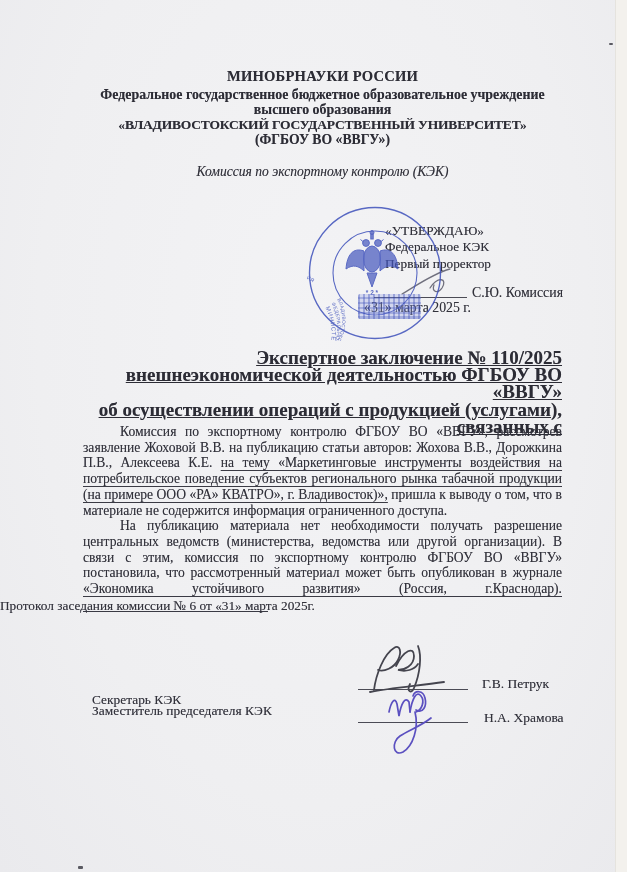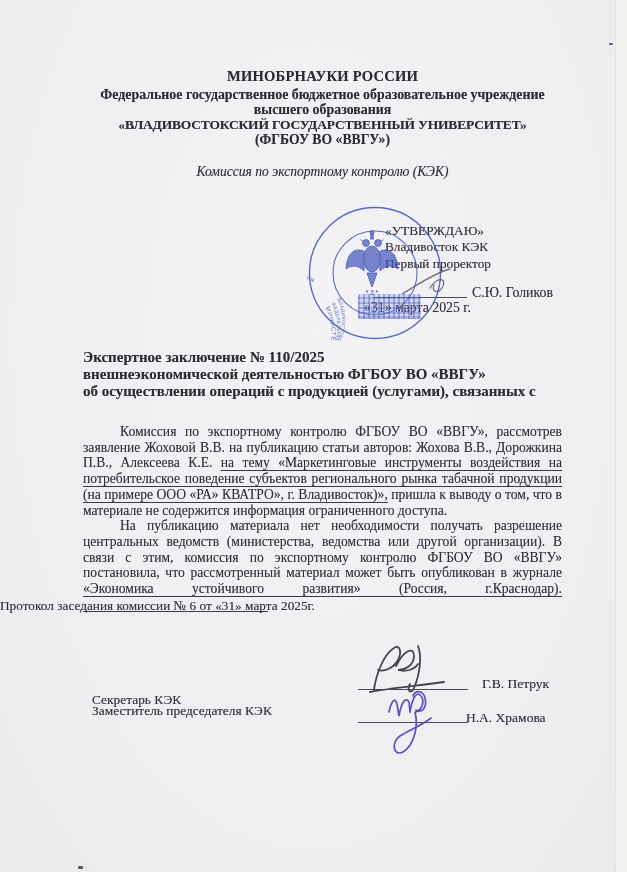--- a/index.html
+++ b/index.html
@@ -39,41 +39,41 @@
   
   .stamp{ left:307px; top:205px; width:136px; height:136px;
     opacity:.87; filter:blur(.35px); }
   .pixelrect{ left:358px; top:294px; width:63px; height:25px; border-radius:2px;
     background-image:
       repeating-linear-gradient(90deg, rgba(66,84,188,.50) 0 2.5px, rgba(140,155,225,.22) 2.5px 5px),
       repeating-linear-gradient(0deg,  rgba(66,84,188,.45) 0 2.5px, rgba(150,160,230,.18) 2.5px 5px);
     filter:blur(.5px); opacity:.9; }
 
   
-  .doc-title{ left:83px; top:349px; width:479px; text-align:left;
-    font-weight:bold; font-size:15px; line-height:17.2px; color:#2c2c35; }
+  .doc-title{ left:83px; top:349px; width:479px; text-align:right;
+    font-weight:bold; font-size:19px; line-height:17.2px; color:#2c2c35;text-decoration:underline; }
 
   
   .body-text{ left:83px; top:424px; width:479px; font-size:13.6px;
     line-height:15.7px; text-align:justify; }
   .body-text p{ margin:0; text-indent:37px; }
   .u{ text-decoration:underline; text-underline-offset:2.5px;
       text-decoration-thickness:.9px; text-decoration-color:#3a3a44; }
   .ufill{ display:inline-block; width:185px; height:0;
       border-bottom:1px solid #3a3a44; vertical-align:-3px; }
 
   .protocol{ left:0; top:598px; width:627px; text-align:left; font-size:13.3px; }
 
   
   .sig-label{ font-size:13.4px; }
   .r1l{ left:92px; top:676px;margin-top:27px; } .r2l{ left:92px; top:692px; }
   .sig-line{ width:110px; height:14px; border-bottom:1px solid #4b4b55; }
   .r1ln{ left:358px; top:675px; } .r2ln{ left:358px; top:708px; }
   .sig-name{ font-size:13.5px; }
-  .r1n{ left:482px; top:676px; } .r2n{ left:466px; top:710px; }
+  .r1n{ left:482px; top:676px; } .r2n{ left:484px; top:710px; }
   .sigsvg{ pointer-events:none; }
 </style>
 </head>
 <body>
 
 <div class="page">
 
   <div class="paper-edge"></div>
   <div class="speck s1"></div>
   <div class="speck s2"></div>
@@ -82,25 +82,25 @@
   <div class="abs org txt">
     <div class="l1">МИНОБРНАУКИ РОССИИ</div>
     <div class="l2">Федеральное государственное бюджетное образовательное учреждение</div>
     <div class="l3">высшего образования</div>
     <div class="l4">«ВЛАДИВОСТОКСКИЙ ГОСУДАРСТВЕННЫЙ УНИВЕРСИТЕТ»</div>
     <div class="l5">(ФГБОУ ВО «ВВГУ»)</div>
   </div>
 
   <div class="abs approval txt">
     <div>«УТВЕРЖДАЮ»</div>
-    <div>Владивосток КЭК</div>
+    <div>Федеральное КЭК</div>
     <div>Первый проректор</div>
   </div>
   <div class="abs gl-line"></div>
-  <div class="abs gl-name txt">С.Ю. Голиков</div>
+  <div class="abs gl-name txt">С.Ю. Комиссия</div>
   <div class="abs gl-date txt">«31» марта 2025 г.</div>
 
   <svg class="abs sigsvg" style="left:398px;top:266px" width="60" height="32" viewBox="0 0 60 32">
     <g style="stroke:#70707e" fill="none" stroke-width="1.3" stroke-linecap="round">
       <path d="M4,28 C18,20 34,8 52,3"></path>
       <path d="M32,22 C40,10 50,12 44,22 C40,28 33,26 36,19"></path>
     </g>
   </svg>
 
   <svg class="abs stamp" viewBox="0 0 136 136">

